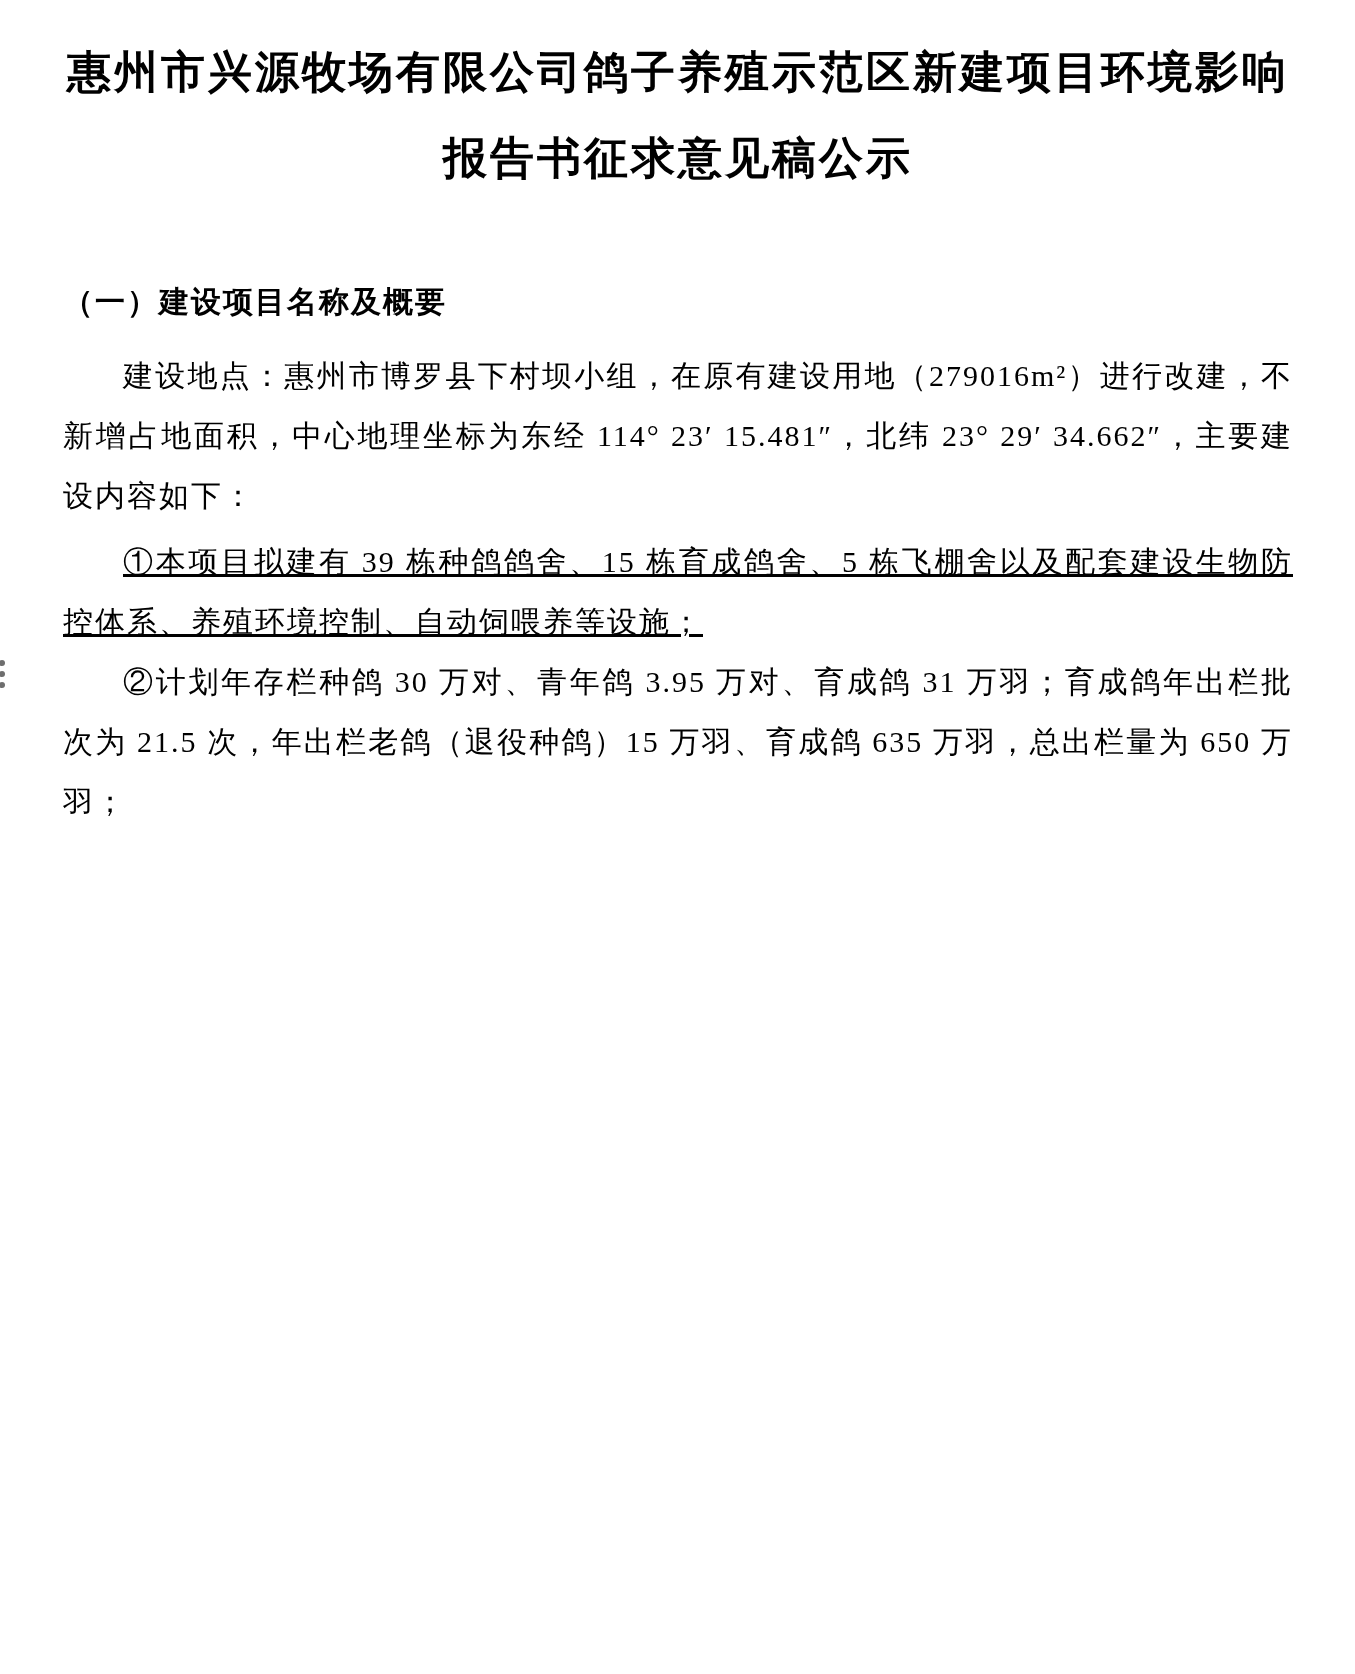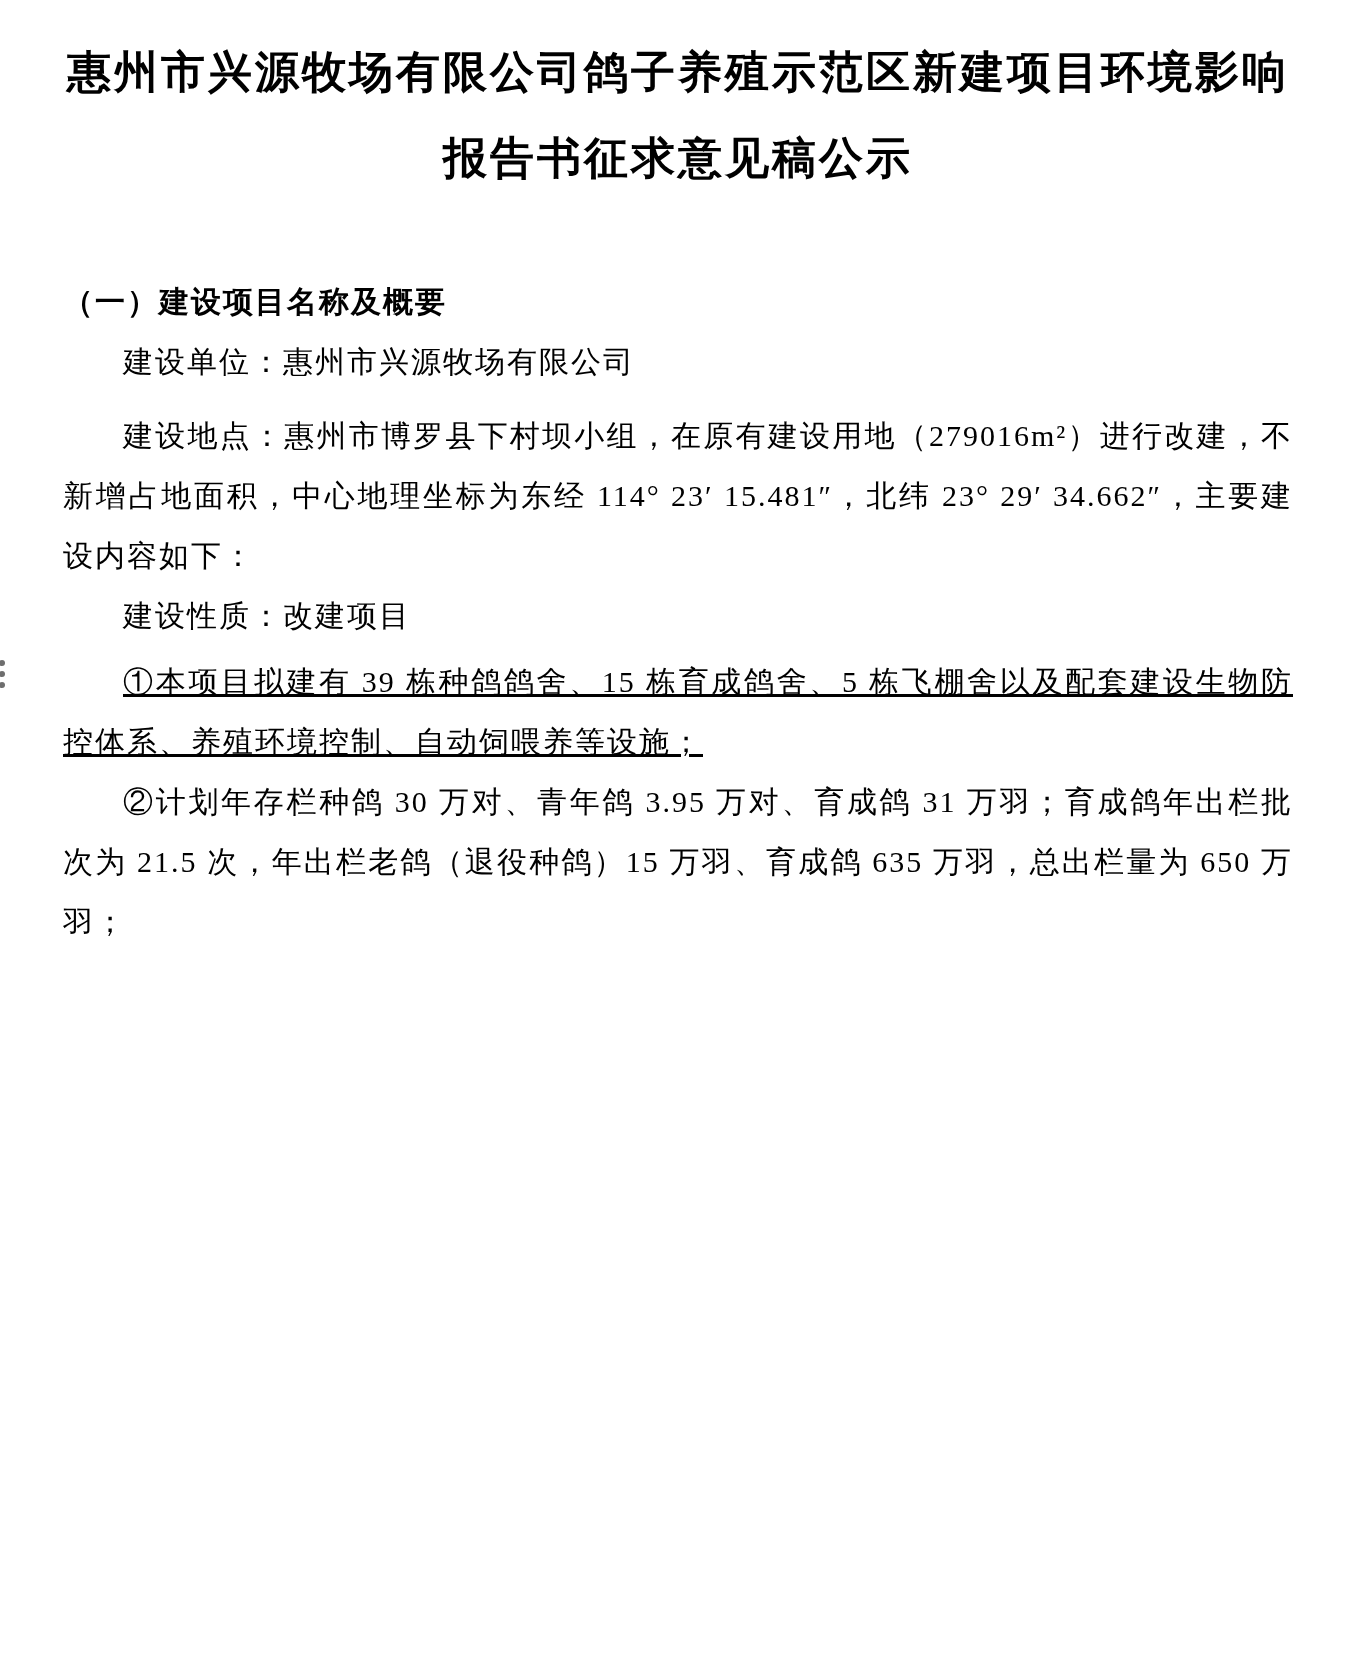--- a/index.html
+++ b/index.html
@@ -71,25 +71,23 @@
   <div class="doc-title">
     <div>惠州市兴源牧场有限公司鸽子养殖示范区新建项目环境影响</div>
     <div>报告书征求意见稿公示</div>
   </div>
 
   <div class="doc-body">
 
     <p class="p-heading">（一）建设项目名称及概要</p>
 
 
-    <p class="p-indent">建设单位：惠州市兴源牧场有限公司</p>
 
     <p class="p-indent sp14">建设地点：惠州市博罗县下村坝小组，在原有建设用地（279016m²）进行改建，不新增占地面积，中心地理坐标为东经 114° 23′ 15.481″，北纬 23° 29′ 34.662″，主要建设内容如下：</p>
 
-    <p class="p-indent">建设性质：改建项目</p>
 
 
 
     <p class="p-indent sp6">①本项目拟建有 39 栋种鸽鸽舍、15 栋育成鸽舍、5 栋飞棚舍以及配套建设生物防控体系、养殖环境控制、自动饲喂养等设施；</p>
 
     <p class="p-indent">②计划年存栏种鸽 30 万对、青年鸽 3.95 万对、育成鸽 31 万羽；育成鸽年出栏批次为 21.5 次，年出栏老鸽（退役种鸽）15 万羽、育成鸽 635 万羽，总出栏量为 650 万羽；</p>
 
   </div>
 
   <div class="drag-handle">

